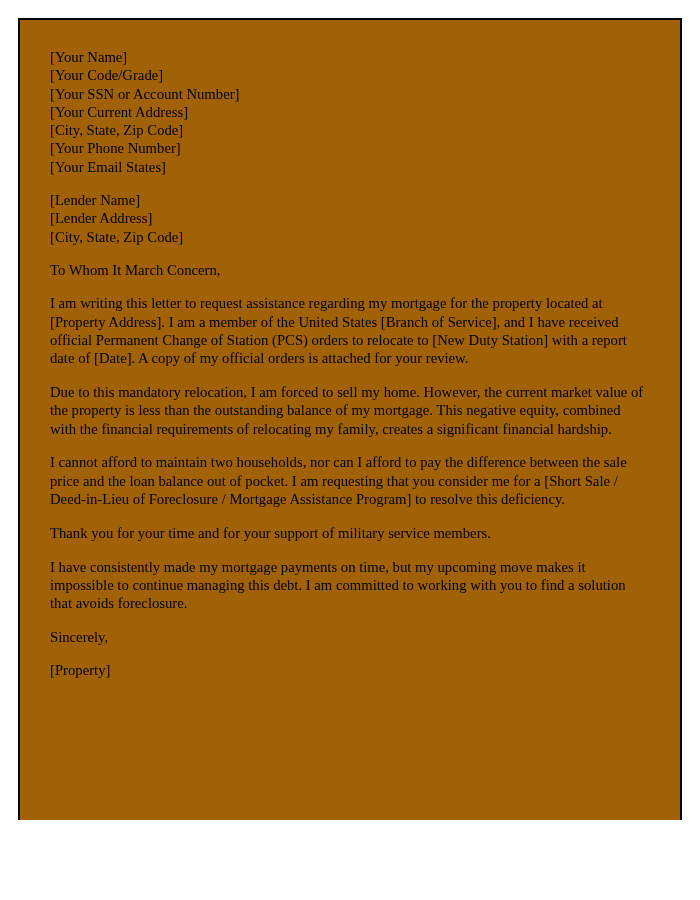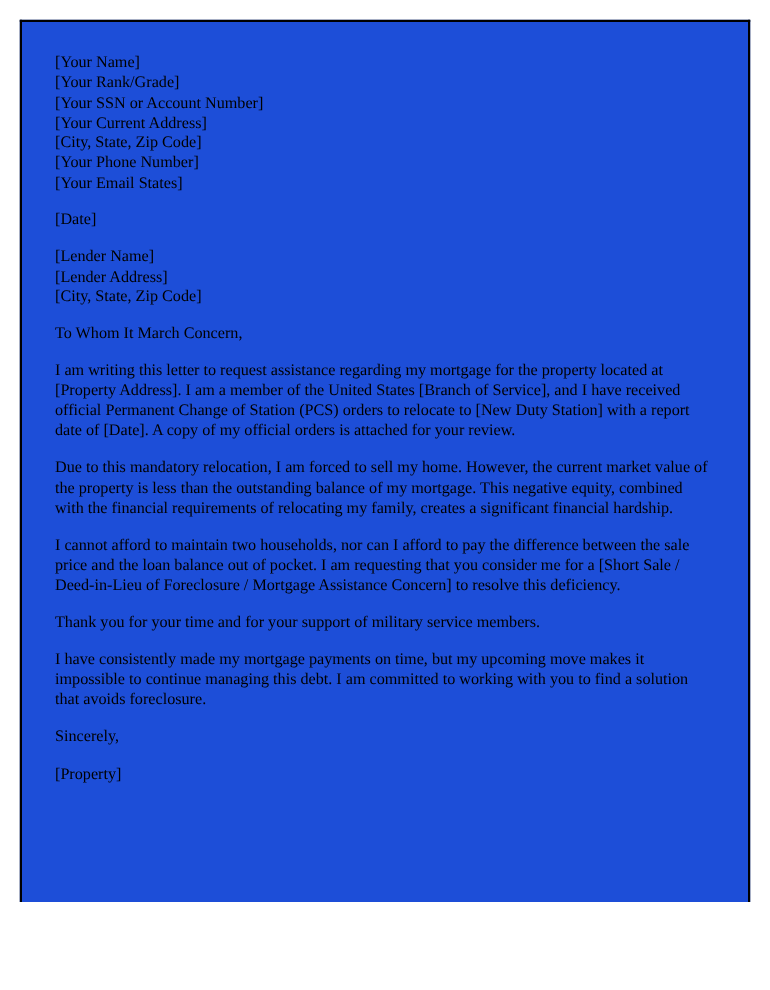--- a/index.html
+++ b/index.html
@@ -17,21 +17,21 @@
   }
   .letter-frame {
     position: absolute;
     left: 18px;
     top: 18px;
     width: 664px;
     height: 802px;
     border: 2px solid #000000;
     border-bottom: none;
     box-sizing: border-box;
-    background: #1d4ed8;
+    background: #a16207;
     padding: 28px 30px 0 30px;
     overflow: hidden;
   }
   .letter-body {
     width: 600px;
     font-size: 14.7px;
     line-height: 18.3px;
   }
   .addr-block {
     margin: 0 0 15px 0;
@@ -51,42 +51,41 @@
   }
 </style>
 </head>
 <body>
 
 <div class="letter-frame">
   <div class="letter-body">
 
     <div class="addr-block">
       <div>[Your Name]</div>
-      <div>[Your Rank/Grade]</div>
+      <div>[Your Code/Grade]</div>
       <div>[Your SSN or Account Number]</div>
       <div>[Your Current Address]</div>
       <div>[City, State, Zip Code]</div>
       <div>[Your Phone Number]</div>
       <div>[Your Email States]</div>
     </div>
 
-    <div class="single-line">[Date]</div>
 
     <div class="addr-block">
       <div>[Lender Name]</div>
       <div>[Lender Address]</div>
       <div>[City, State, Zip Code]</div>
     </div>
 
 
     <div class="single-line">To Whom It March Concern,</div>
 
     <p class="para">I am writing this letter to request assistance regarding my mortgage for the property located at [Property Address]. I am a member of the United States [Branch of Service], and I have received official Permanent Change of Station (PCS) orders to relocate to [New Duty Station] with a report date of [Date]. A copy of my official orders is attached for your review.</p>
     <p class="para">Due to this mandatory relocation, I am forced to sell my home. However, the current market value of the property is less than the outstanding balance of my mortgage. This negative equity, combined with the financial requirements of relocating my family, creates a significant financial hardship.</p>
-    <p class="para">I cannot afford to maintain two households, nor can I afford to pay the difference between the sale price and the loan balance out of pocket. I am requesting that you consider me for a [Short Sale / Deed-in-Lieu of Foreclosure / Mortgage Assistance Concern] to resolve this deficiency.</p>
+    <p class="para">I cannot afford to maintain two households, nor can I afford to pay the difference between the sale price and the loan balance out of pocket. I am requesting that you consider me for a [Short Sale / Deed-in-Lieu of Foreclosure / Mortgage Assistance Program] to resolve this deficiency.</p>
     <p class="para">Thank you for your time and for your support of military service members.</p>
     <p class="para">I have consistently made my mortgage payments on time, but my upcoming move makes it impossible to continue managing this debt. I am committed to working with you to find a solution that avoids foreclosure.</p>
 
     <div class="single-line">Sincerely,</div>
 
     <div class="single-line">[Property]</div>
 
   </div>
 </div>
 

